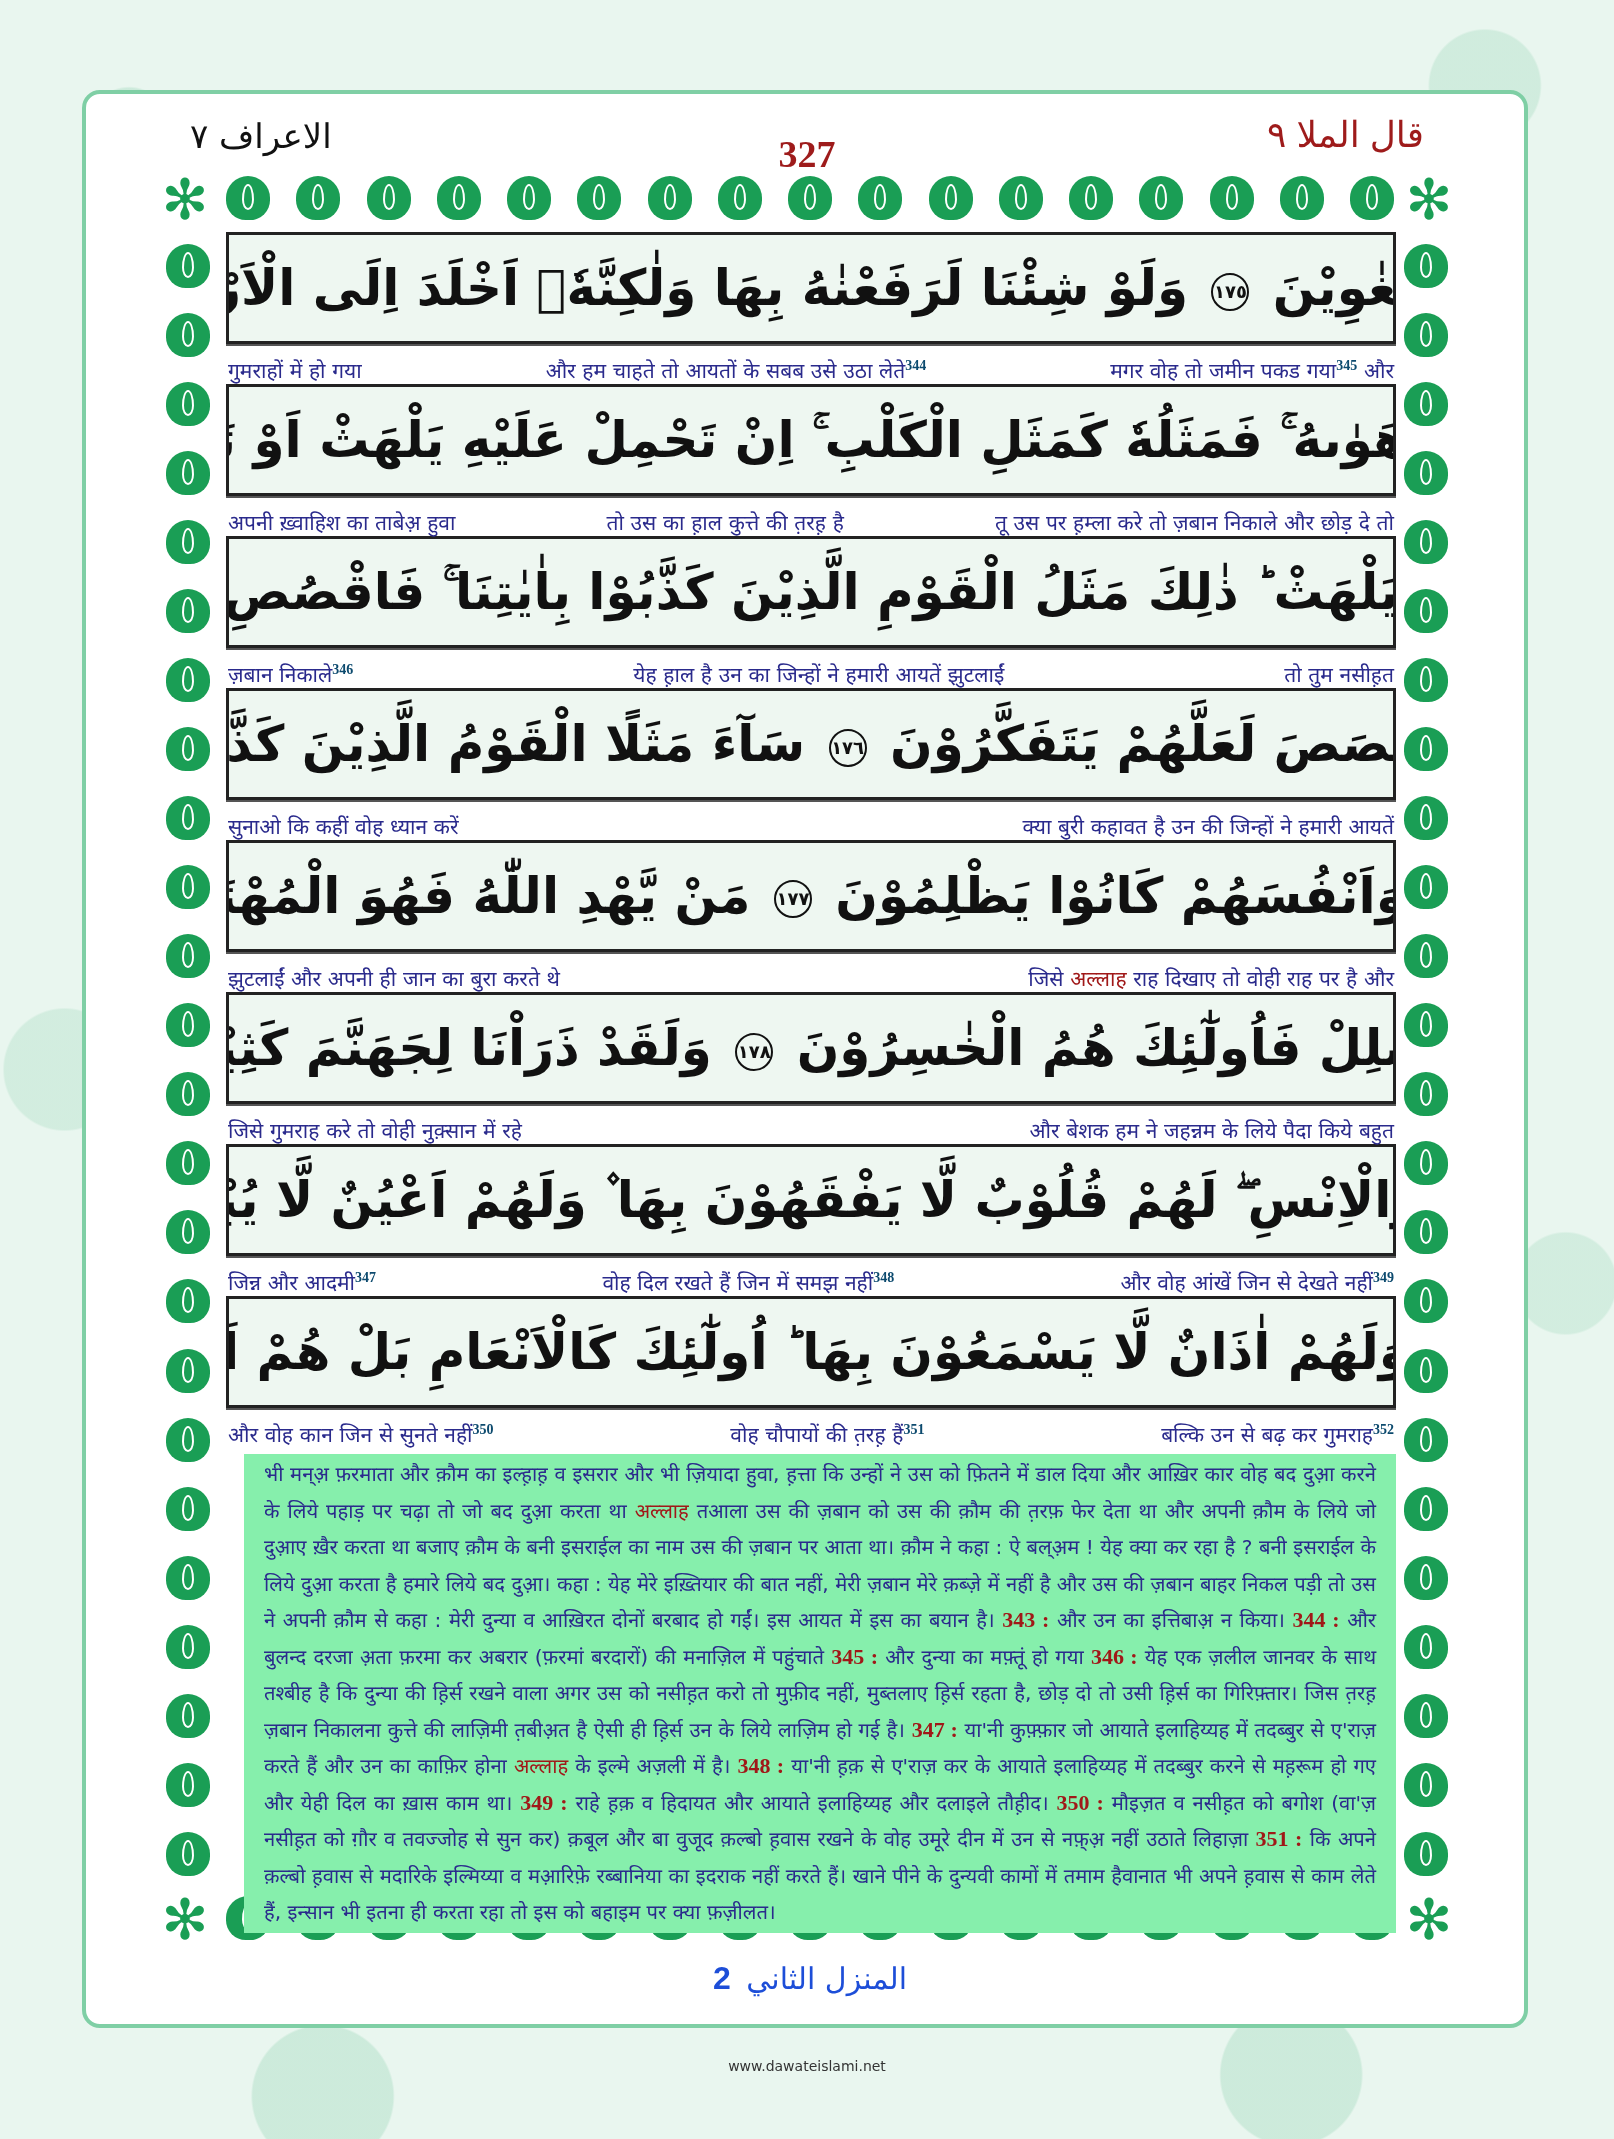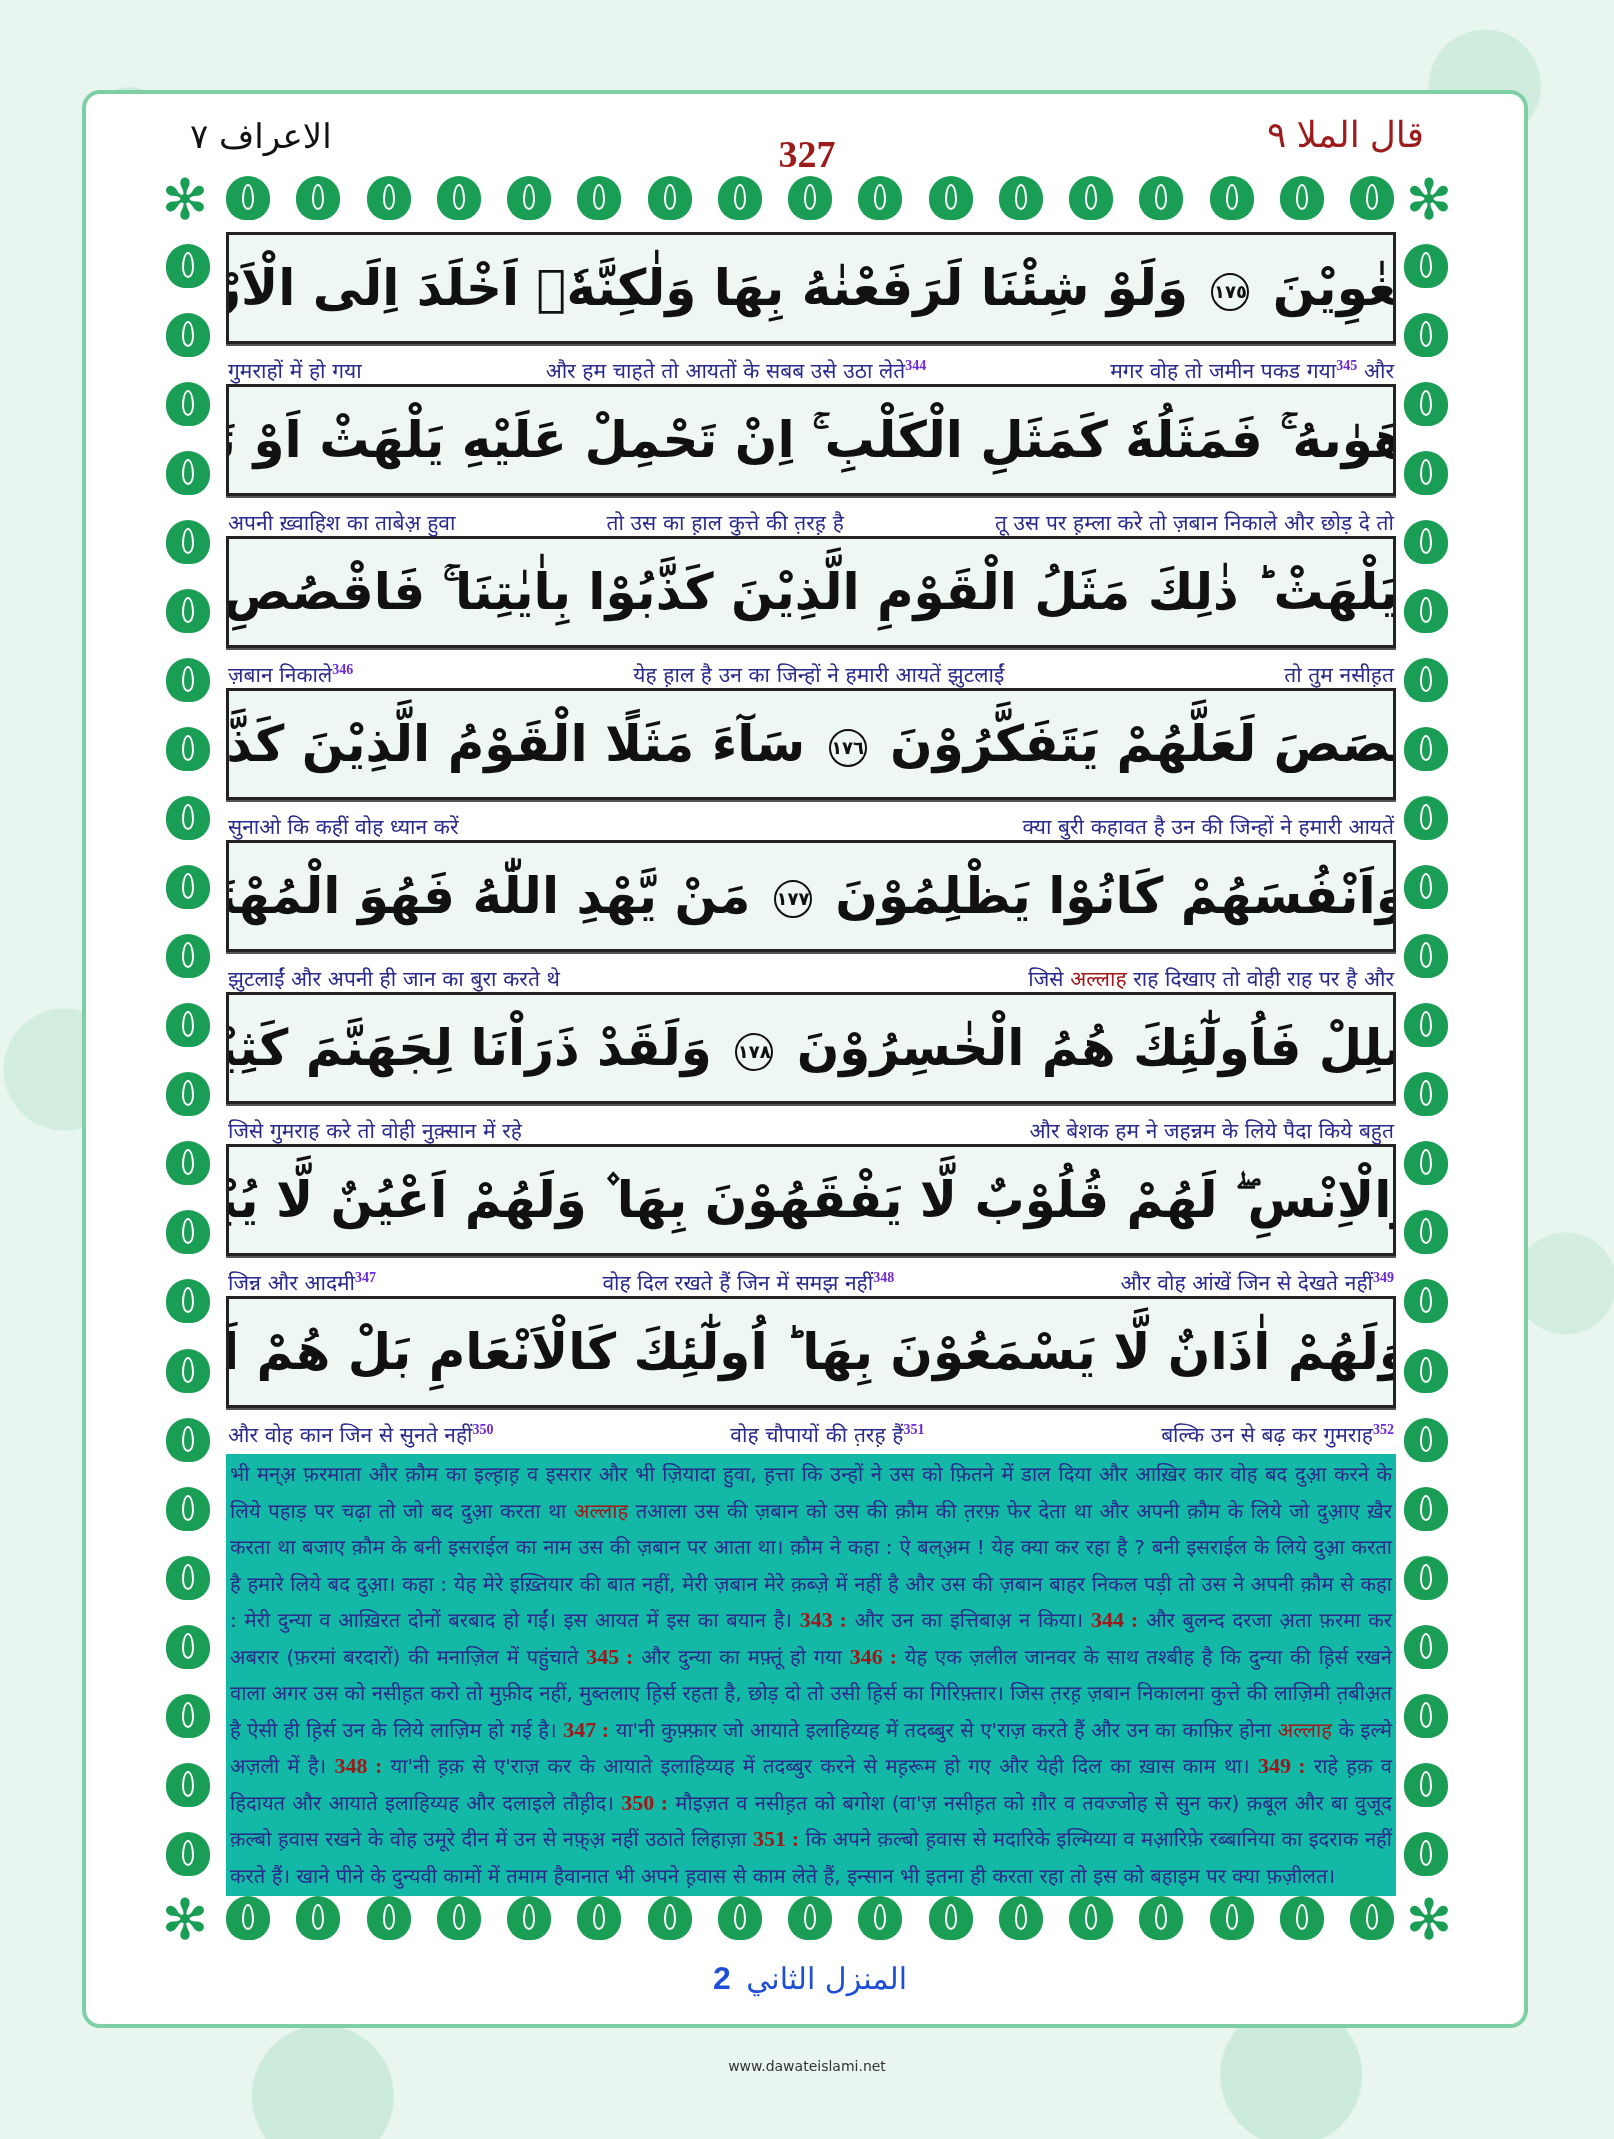--- a/index.html
+++ b/index.html
@@ -74,26 +74,27 @@
   .ayah-num {
     display: inline-block; width: 34px; height: 34px; border: 2px solid #111; border-radius: 50%;
     font-size: 18px; line-height: 34px; text-align: center; vertical-align: middle; margin: 0 6px;
   }
   .translation {
     height: 40px; display: flex; justify-content: space-between; align-items: flex-end;
     font-family: "DejaVu Sans", sans-serif; font-size: 21px; color: #2a2a8c; white-space: nowrap;
     padding: 0 2px;
   }
   .translation .seg { white-space: nowrap; }
-  sup.fn { color: #6d28d9; font-weight: bold; font-size: 14px; font-family: "Liberation Serif", serif; }
+  sup.fn { color: #0c4a6e; font-weight: bold; font-size: 14px; font-family: "Liberation Serif", serif; }
   .allah { color: #a01818; font-weight: normal; }
   .commentary {
-    margin-top: 6px; background: #14b8a6; padding: 2px 4px;
+    margin-top: 6px; background: #86efac; padding: 2px 20px;
     font-family: "DejaVu Sans", sans-serif; font-size: 20.2px; line-height: 36.5px; color: #2a2a8c;
     text-align: justify;
+    margin-left: 18px;
   }
   .commentary .cnum { color: #a01818; font-weight: bold; font-family: "Liberation Serif", serif; font-size: 22px; }
   .manzil {
     position: absolute; left: 50%; transform: translateX(-50%); top: 1960px;
     font-family: "DejaVu Serif", serif; font-size: 30px; color: #1d4ed8; direction: rtl; white-space: nowrap; text-align: right;
   }
   .manzil .mnum { font-weight: bold; font-family: "Liberation Sans", sans-serif; font-size: 32px; margin: 0 6px; }
   .footer-url {
     position: absolute; left: 0; right: 0; top: 2058px; text-align: center;
     font-family: "DejaVu Sans", sans-serif; font-size: 14px; color: #333;

